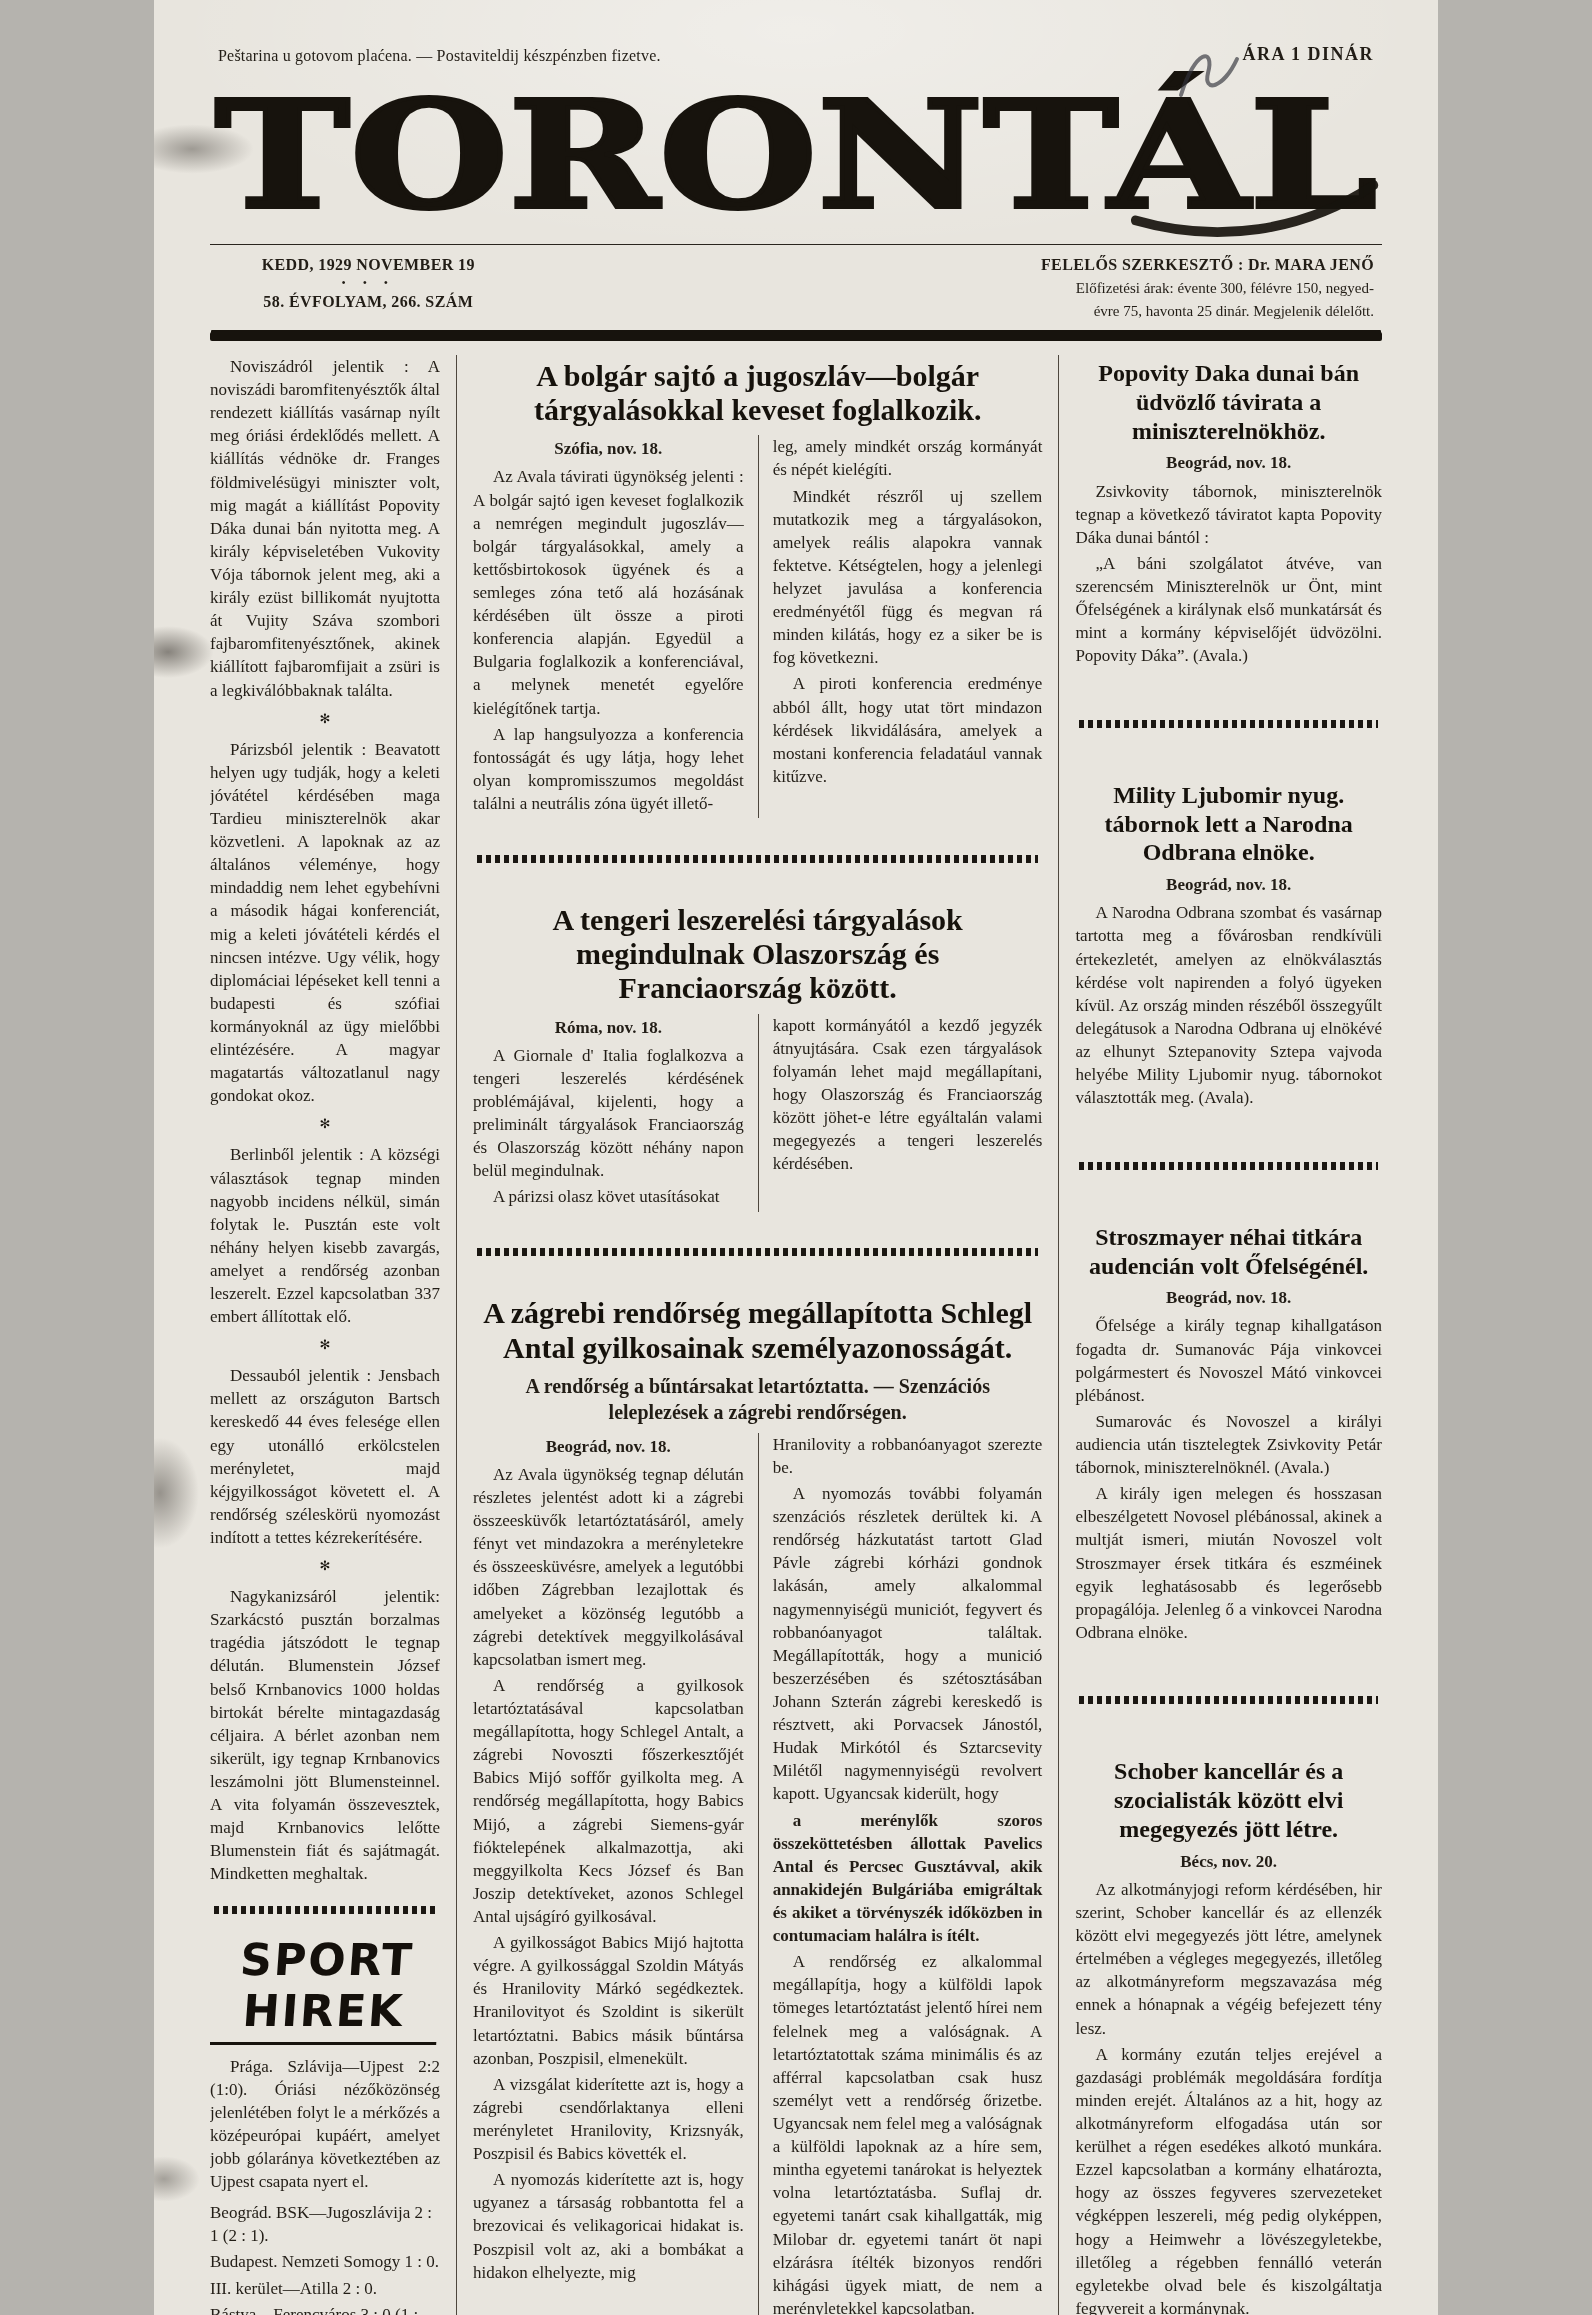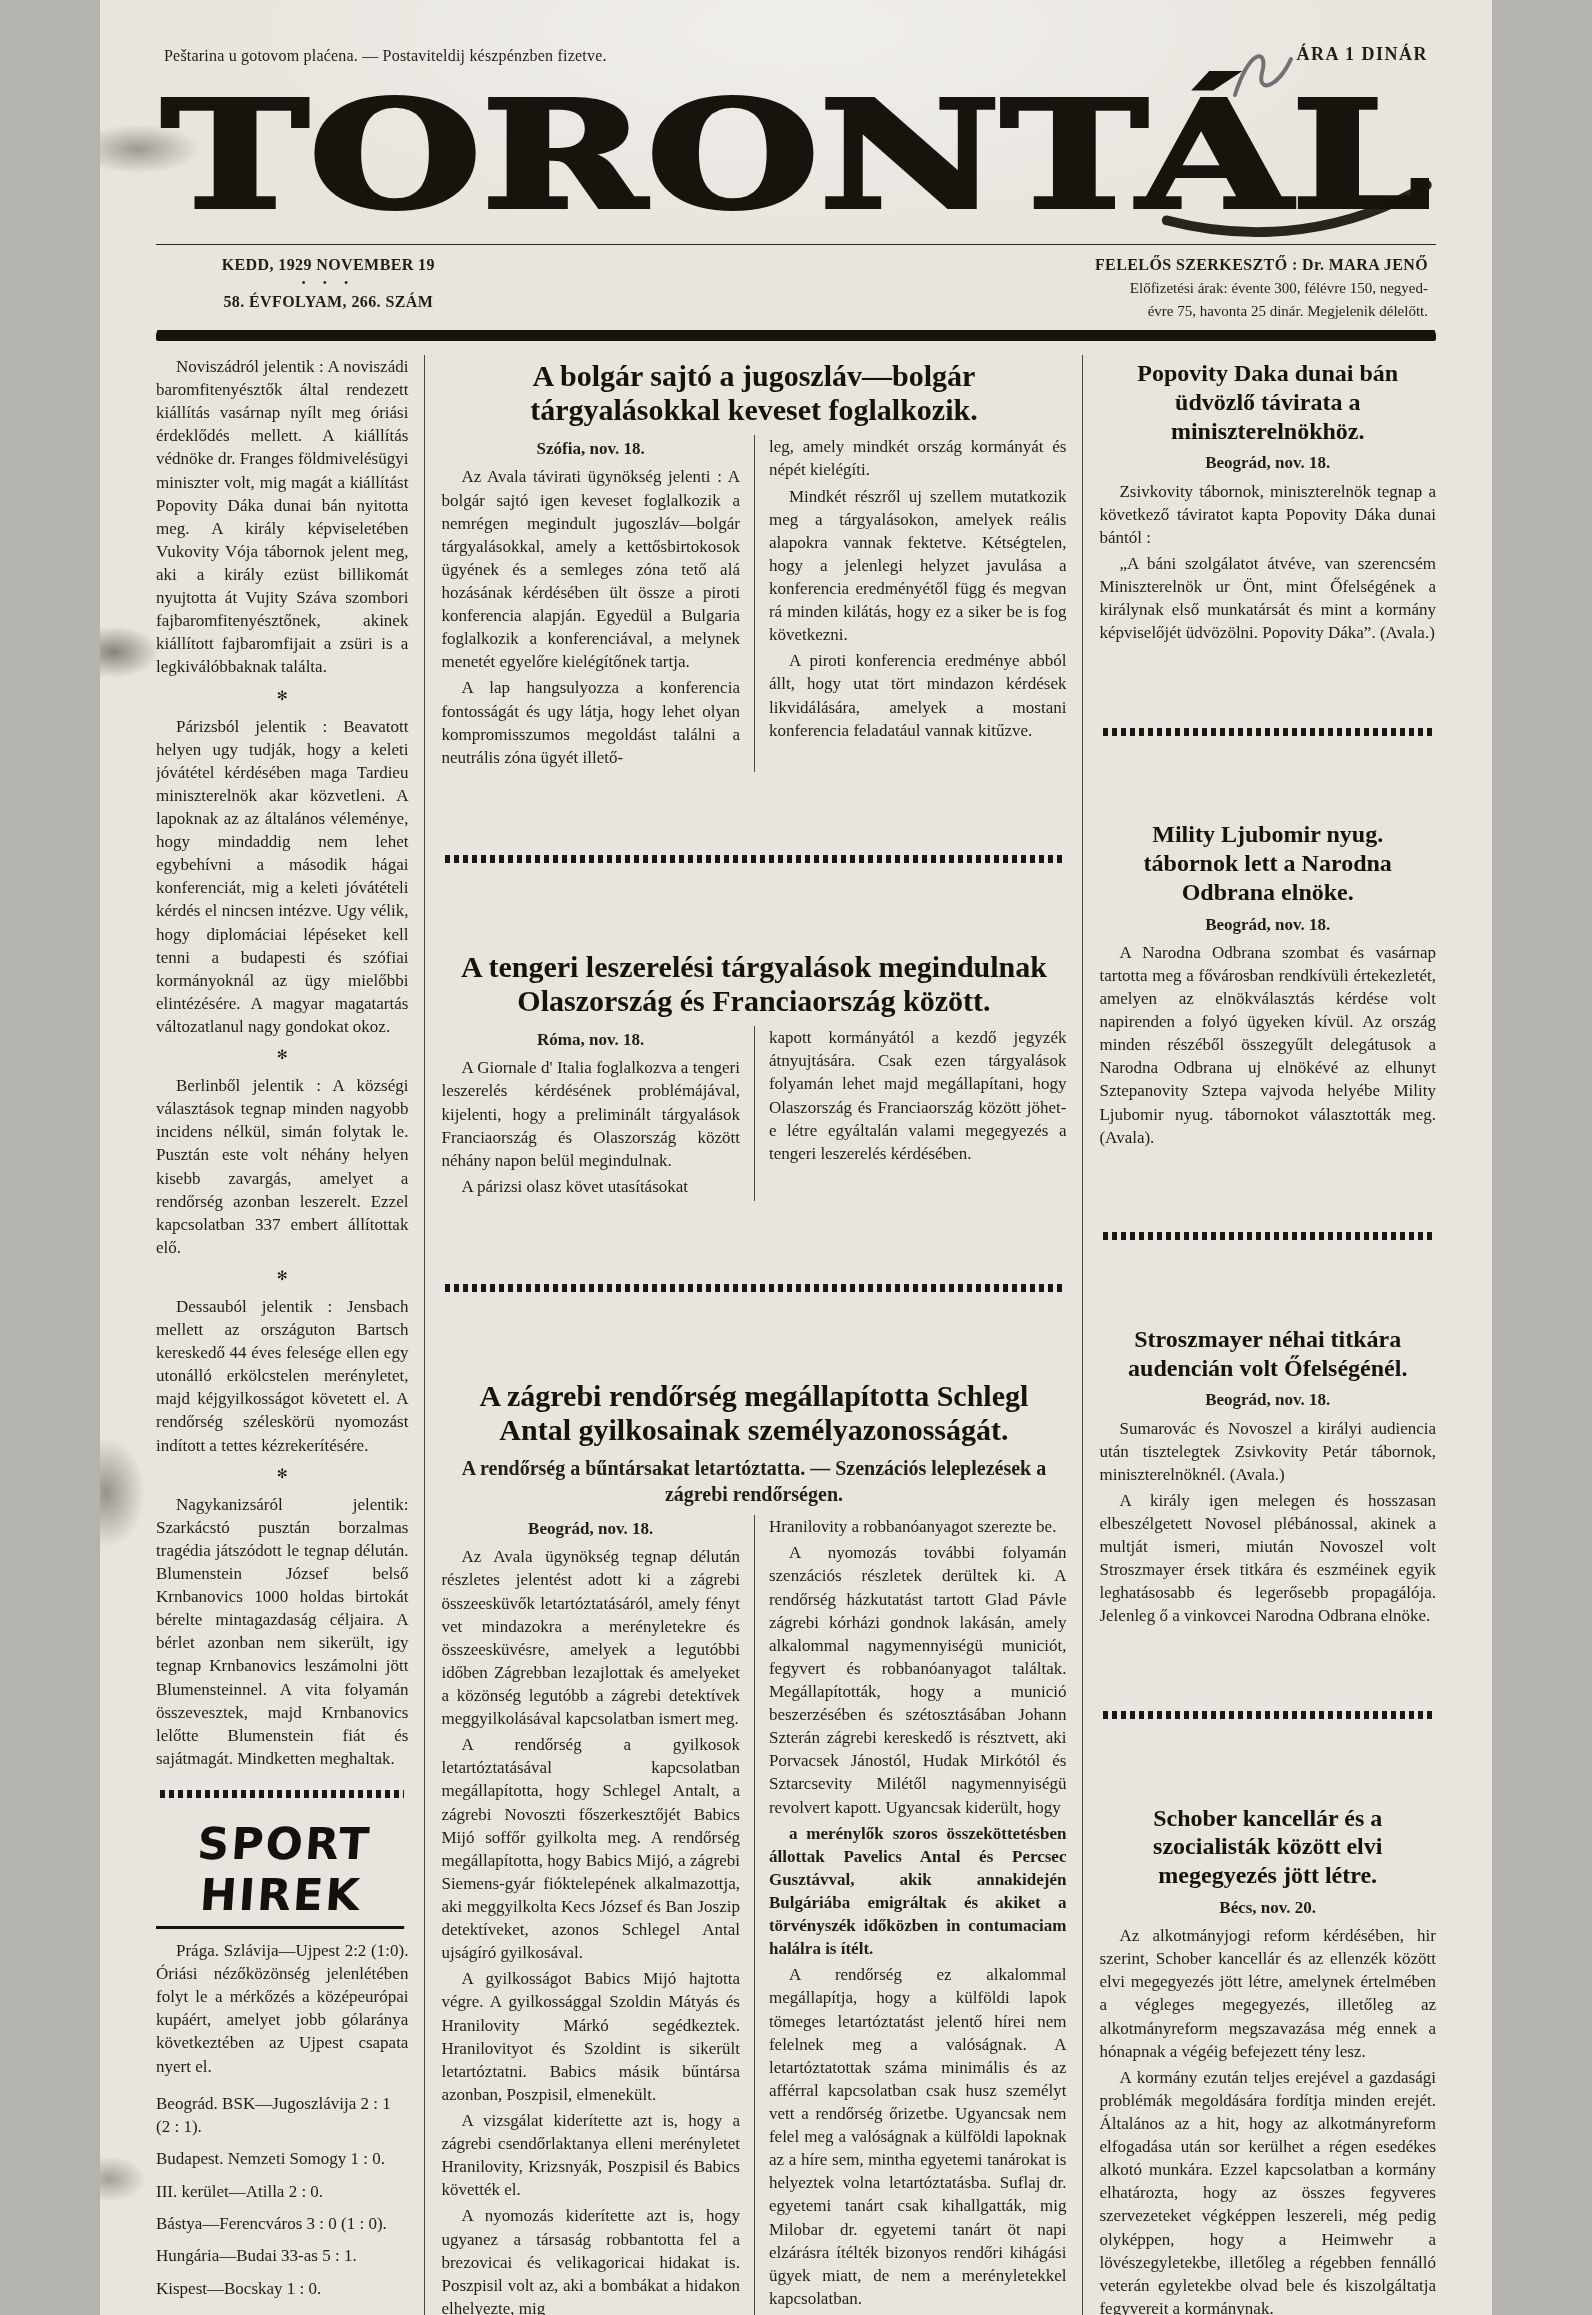--- a/index.html
+++ b/index.html
@@ -3,21 +3,21 @@
 <meta charset="utf-8">
 <style>
   * { box-sizing: border-box; }
   html,body { margin:0; padding:0; }
   body {
     background:#b5b3ae;
     font-family:"Liberation Serif","DejaVu Serif",serif;
   }
   .page {
     position:relative;
-    width:1392px; height:2315px;
+    width:1284px; height:2315px;
     margin:0 auto;
     color:#221d16;
     background-color:#e8e5de;
     background-image:
       radial-gradient(ellipse 70px 40px at 14px 652px, rgba(38,33,27,.50), transparent 65%),
       radial-gradient(ellipse 60px 85px at 6px 1493px, rgba(38,33,27,.42), transparent 65%),
       radial-gradient(ellipse 95px 38px at 38px 149px, rgba(38,33,27,.38), transparent 65%),
       radial-gradient(ellipse 55px 35px at 10px 2179px, rgba(38,33,27,.35), transparent 65%),
       radial-gradient(ellipse 109px 55px at 1557px 124px, rgba(38,33,27,.22), transparent 65%),
       radial-gradient(ellipse 896px 318px at 50% 30px, rgba(255,255,255,.35), transparent 70%);
@@ -263,20 +263,21 @@
         <h1 class="right-title">Mility Ljubomir nyug. tábornok lett a Narodna Odbrana elnöke.</h1>
         <p class="dateline">Beográd, nov. 18.</p>
         <p>A Narodna Odbrana szombat és vasárnap tartotta meg a fővárosban rendkívüli értekezletét, amelyen az elnökválasztás kérdése volt napirenden a folyó ügyeken kívül. Az ország minden részéből összegyűlt delegátusok a Narodna Odbrana uj elnökévé az elhunyt Sztepanovity Sztepa vajvoda helyébe Mility Ljubomir nyug. tábornokot választották meg. (Avala).</p>
       </article>
 
       <div class="sep"></div>
 
       <article>
         <h1 class="right-title">Stroszmayer néhai titkára audencián volt Őfelségénél.</h1>
         <p class="dateline">Beográd, nov. 18.</p>
+        <p>Őfelsége a király tegnap kihallgatáson fogadta dr. Sumanovác Pája vinkovcei polgármestert és Novoszel Mátó vinkovcei plébánost.</p>
         <p>Sumarovác és Novoszel a királyi audiencia után tisztelegtek Zsivkovity Petár tábornok, miniszterelnöknél. (Avala.)</p>
         <p>A király igen melegen és hosszasan elbeszélgetett Novosel plébánossal, akinek a multját ismeri, miután Novoszel volt Stroszmayer érsek titkára és eszméinek egyik leghatásosabb és legerősebb propagálója. Jelenleg ő a vinkovcei Narodna Odbrana elnöke.</p>
       </article>
 
       <div class="sep"></div>
 
       <article>
         <h1 class="right-title">Schober kancellár és a szocialisták között elvi megegyezés jött létre.</h1>
         <p class="dateline">Bécs, nov. 20.</p>
         <p>Az alkotmányjogi reform kérdésében, hir szerint, Schober kancellár és az ellenzék között elvi megegyezés jött létre, amelynek értelmében a végleges megegyezés, illetőleg az alkotmányreform megszavazása még ennek a hónapnak a végéig befejezett tény lesz.</p>

